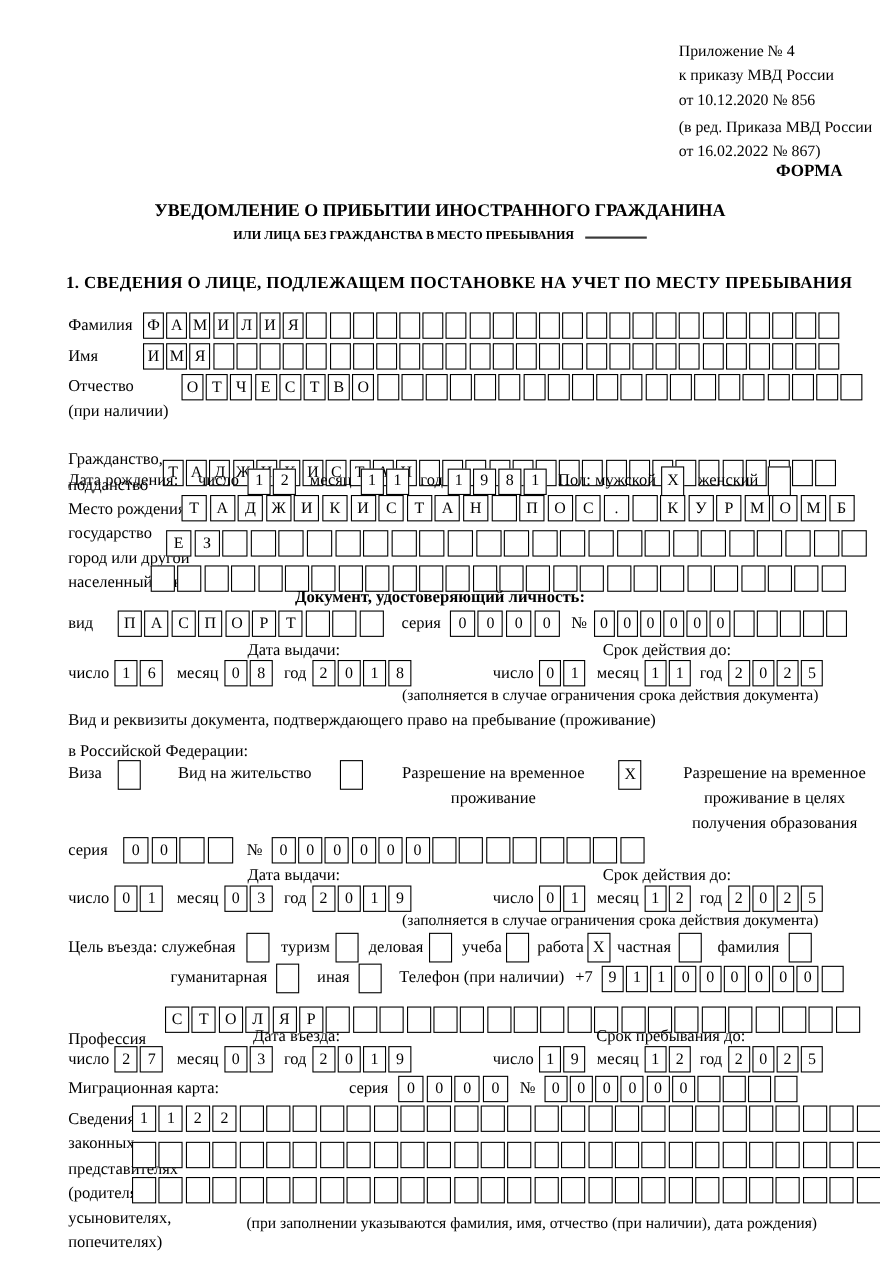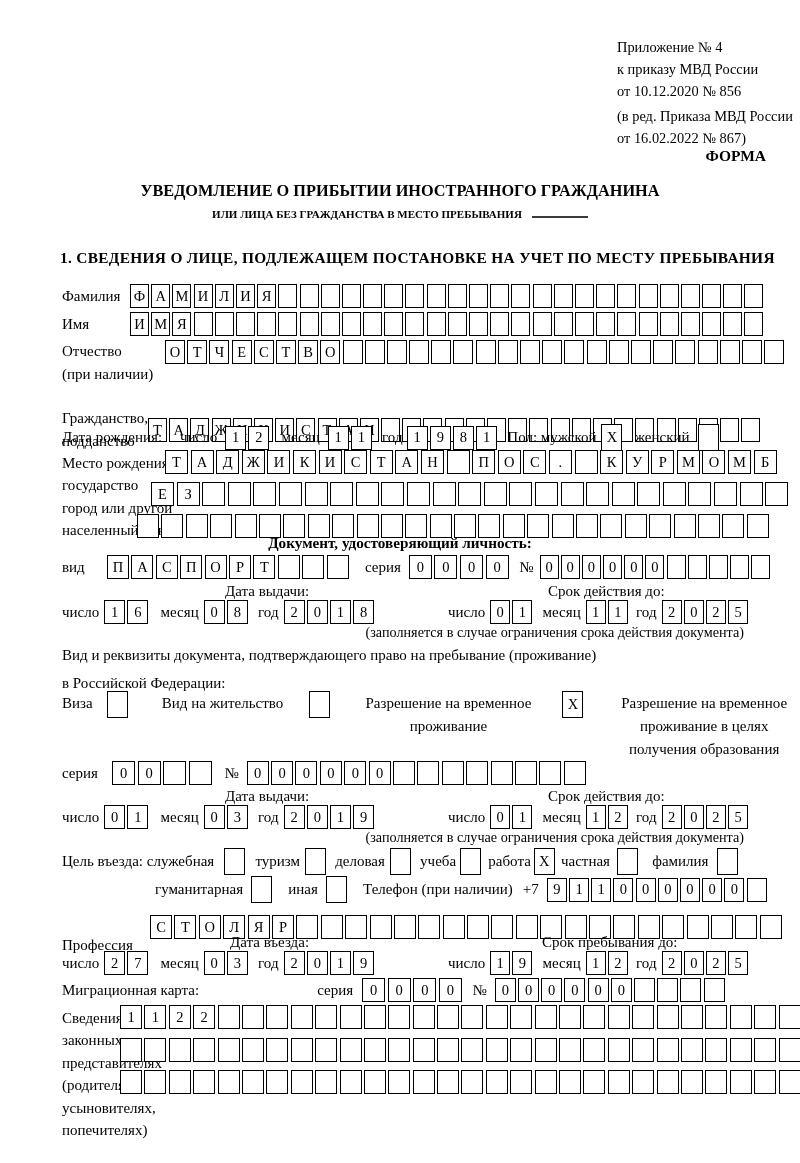--- a/index.html
+++ b/index.html
@@ -752,14 +752,15 @@
       <div class="cell"></div>
       <div class="cell"></div>
       <div class="cell"></div>
       <div class="cell"></div>
       <div class="cell"></div>
       <div class="cell"></div>
       <div class="cell"></div>
       <div class="cell"></div>
       <div class="cell"></div>
     </div>
+  <div class="abs small" id="rep-note">(при заполнении указываются фамилия, имя, отчество (при наличии), дата рождения)</div>
 
 </div>
 
 </body></html>

